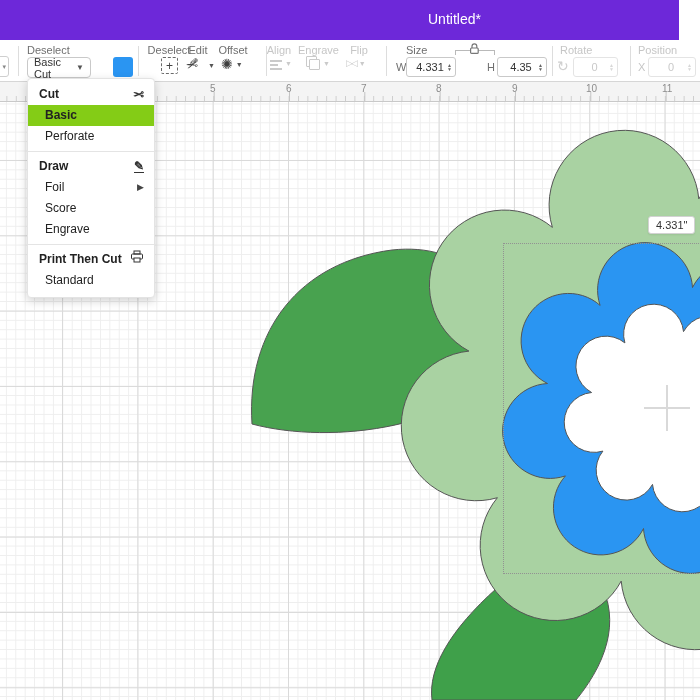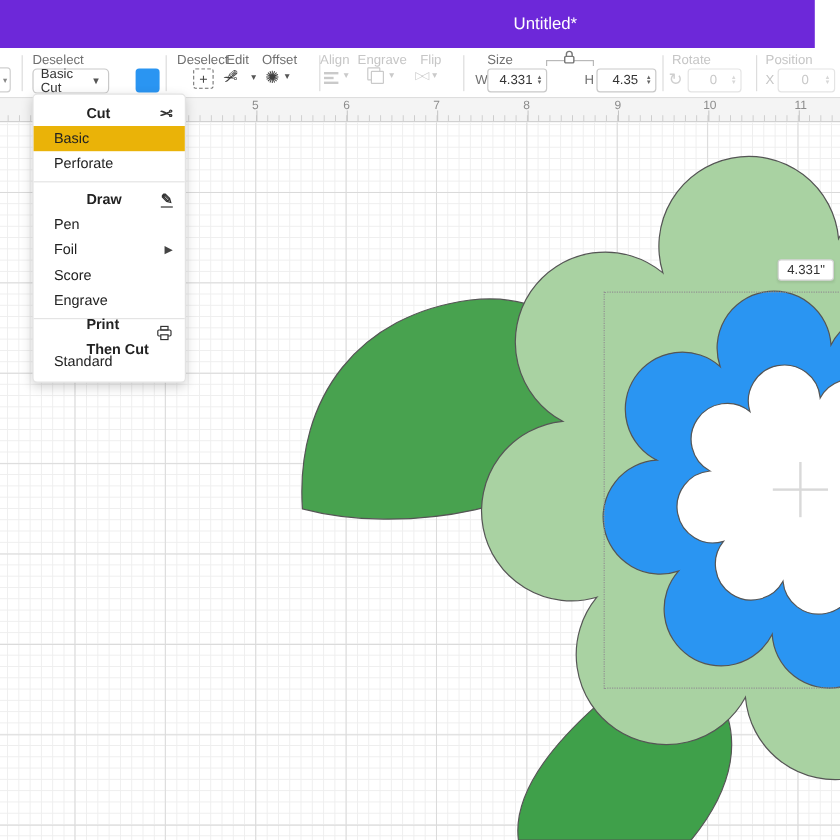--- a/index.html
+++ b/index.html
@@ -75,24 +75,24 @@
   .selection-box { position:absolute; left:503px; top:141px; width:280px; height:331px;
     border:1px dotted #929292; z-index:10; }
   .crosshair-h { position:absolute; left:644px; top:305px; width:46px; height:2px; background:#d9d9d9; z-index:12; }
   .crosshair-v { position:absolute; left:666px; top:283px; width:2px; height:46px; background:#d9d9d9; z-index:12; }
   .size-tooltip { position:absolute; left:648px; top:114px; background:#fff; border:1px solid #d2d2d2; border-radius:3px;
     padding:2px 7px; font-size:11px; color:#333; z-index:20; box-shadow:0 1px 2px rgba(0,0,0,.08); }
 
   
   .menu { position:absolute; left:27px; top:78px; width:128px; background:#fff; border:1px solid #e3e3e3; border-radius:4px;
     box-shadow:0 3px 10px rgba(0,0,0,.18); z-index:50; padding:5px 0 6px 0; font-size:12px; color:#222; }
-  .menu-header { height:21px; line-height:21px; display:flex; align-items:center; padding:0 10px 0 11px; font-weight:bold; cursor:default;margin-left:33px; }
+  .menu-header { height:21px; line-height:21px; display:flex; align-items:center; padding:0 10px 0 11px; font-weight:bold; cursor:default; }
   .menu-header .mh-icon { margin-left:auto; }
   .menu-item { height:21px; line-height:21px; padding-left:17px; display:flex; align-items:center; cursor:pointer; }
-  .menu-item.selected { background:#eab308; }
+  .menu-item.selected { background:#84cc16;font-weight:bold; }
   .menu-item .sub-arrow { margin-left:auto; margin-right:10px; font-size:9px; color:#444; }
   .menu-divider { border-top:1px solid #e4e4e4; margin:4px 0; }
   .scissors { font-size:13px; color:#333; transform:scaleX(-1); display:inline-block; }
   .pencil { font-size:12px; color:#333; border-bottom:1px solid #333; line-height:11px; }
 </style>
 </head>
 <body>
 
 <div class="titlebar">
   <span class="title">Untitled*</span>
@@ -251,23 +251,20 @@
       <span>Perforate</span>
     </div>
 
   <div class="menu-divider"></div>
 
   <div class="menu-header">
     <span>Draw</span>
     <span class="mh-icon pencil">✎</span>
   </div>
   <div class="menu-item">
-      <span>Pen</span>
-    </div>
-  <div class="menu-item">
     <span>Foil</span>
     <span class="sub-arrow">▶</span>
   </div>
   <div class="menu-item">
       <span>Score</span>
     </div>
   <div class="menu-item">
       <span>Engrave</span>
     </div>
 

